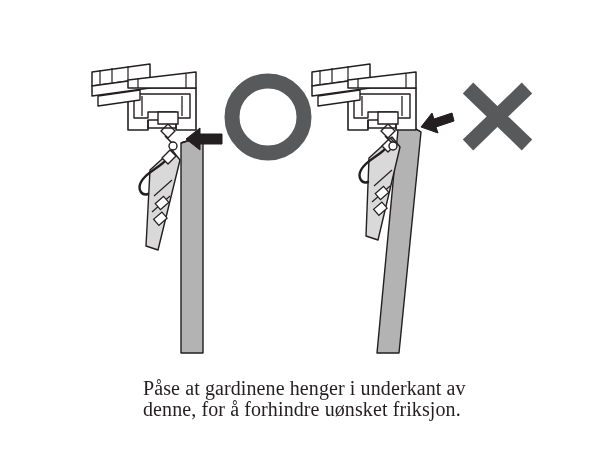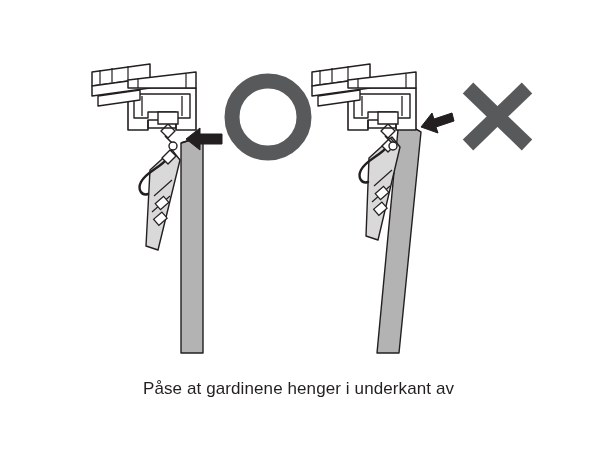--- a/index.html
+++ b/index.html
@@ -20,23 +20,24 @@
     top: 0;
     width: 610px;
     height: 450px;
   }
   .caption {
     position: absolute;
     left: 143px;
     top: 378px;
     width: 420px;
     color: #231f20;
-    font-size: 17px;
+    font-size: 20px;
     line-height: 21px;
     letter-spacing: 0.1px;
+    font-family: Liberation Serif, serif;
   }
   .caption div {
     white-space: nowrap;
   }
 </style>
 </head>
 <body>
 
 <div id="diagram-root">
   <svg width="610" height="450" viewBox="0 0 610 450" xmlns="http://www.w3.org/2000/svg">
@@ -153,14 +154,15 @@
     </g>
 
     <g>
       <path d="M468,88 L527,145" fill="none" stroke="#58595b" stroke-width="15" stroke-linecap="butt"></path>
       <path d="M527,88 L468,145" fill="none" stroke="#58595b" stroke-width="15" stroke-linecap="butt"></path>
     </g>
   </svg>
 
   <div class="caption">
     <div>Påse at gardinene henger i underkant av</div>
+    <div>denne, for å forhindre uønsket friksjon.</div>
   </div>
 </div>
 
 </body></html>

